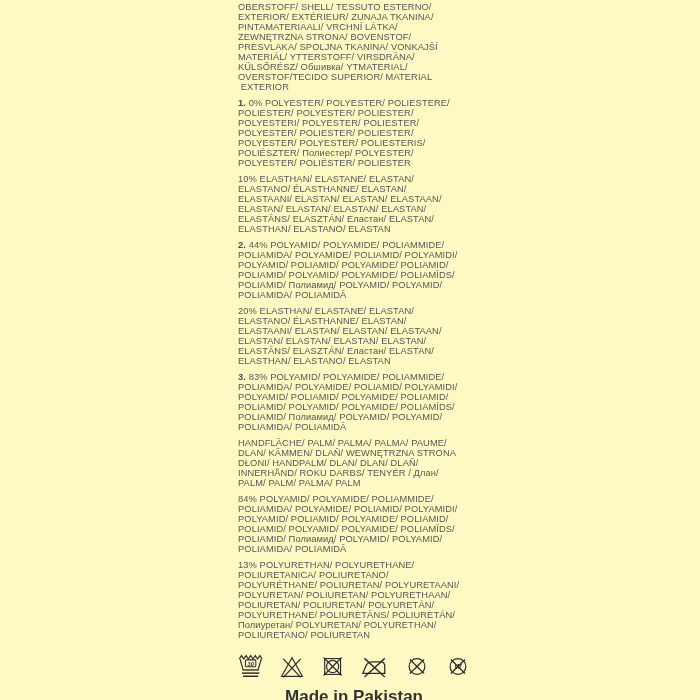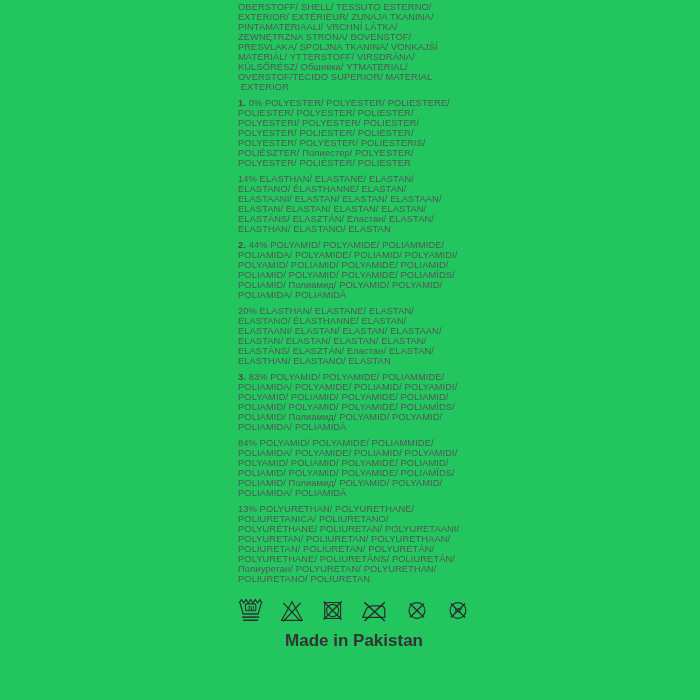--- a/index.html
+++ b/index.html
@@ -5,21 +5,21 @@
   html, body {
     margin: 0;
     padding: 0;
     background: #ffffff;
     font-family: "Liberation Sans", sans-serif;
   }
   .page {
     position: relative;
     width: 700px;
     height: 700px;
-    background: #22c55e;
+    background: #fef9c3;
     overflow: hidden;
   }
   .care-label {
     position: absolute;
     left: 238px;
     top: 2px;
     width: 232px;
     color: #555555;
   }
   .block {
@@ -77,21 +77,21 @@
  EXTERIOR</span></p>
 
     <p class="block"><b class="num">1. </b><span>0% POLYESTER/ POLYESTER/ POLIESTERE/
 POLIESTER/ POLYESTER/ POLIESTER/
 POLYESTERI/ POLYESTER/ POLIESTER/
 POLYESTER/ POLIESTER/ POLIESTER/
 POLYESTER/ POLYESTER/ POLIESTERIS/
 POLIÉSZTER/ Полиестер/ POLYESTER/
 POLYESTER/ POLIÉSTER/ POLIESTER</span></p>
 
-    <p class="block"><span>14% ELASTHAN/ ELASTANE/ ELASTAN/
+    <p class="block"><span>10% ELASTHAN/ ELASTANE/ ELASTAN/
 ELASTANO/ ÉLASTHANNE/ ELASTAN/
 ELASTAANI/ ELASTAN/ ELASTAN/ ELASTAAN/
 ELASTAN/ ELASTAN/ ELASTAN/ ELASTAN/
 ELASTĀNS/ ELASZTÁN/ Еластан/ ELASTAN/
 ELASTHAN/ ELASTANO/ ELASTAN</span></p>
 
     <p class="block"><b class="num">2. </b><span>44% POLYAMID/ POLYAMIDE/ POLIAMMIDE/
 POLIAMIDA/ POLYAMIDE/ POLIAMID/ POLYAMIDI/
 POLYAMID/ POLIAMID/ POLYAMIDE/ POLIAMID/
 POLIAMID/ POLYAMID/ POLYAMIDE/ POLIAMĪDS/
@@ -105,20 +105,25 @@
 ELASTĀNS/ ELASZTÁN/ Еластан/ ELASTAN/
 ELASTHAN/ ELASTANO/ ELASTAN</span></p>
 
     <p class="block"><b class="num">3. </b><span>83% POLYAMID/ POLYAMIDE/ POLIAMMIDE/
 POLIAMIDA/ POLYAMIDE/ POLIAMID/ POLYAMIDI/
 POLYAMID/ POLIAMID/ POLYAMIDE/ POLIAMID/
 POLIAMID/ POLYAMID/ POLYAMIDE/ POLIAMĪDS/
 POLIAMID/ Полиамид/ POLYAMID/ POLYAMID/
 POLIAMIDA/ POLIAMIDĂ</span></p>
 
+    <p class="block"><span>HANDFLÄCHE/ PALM/ PALMA/ PALMA/ PAUME/
+DLAN/ KÄMMEN/ DLAŇ/ WEWNĘTRZNA STRONA
+DŁONI/ HANDPALM/ DLAN/ DLAN/ DLAŇ/
+INNERHÅND/ ROKU DARBS/ TENYÉR / Длан/
+PALM/ PALM/ PALMA/ PALM</span></p>
 
     <p class="block"><span>84% POLYAMID/ POLYAMIDE/ POLIAMMIDE/
 POLIAMIDA/ POLYAMIDE/ POLIAMID/ POLYAMIDI/
 POLYAMID/ POLIAMID/ POLYAMIDE/ POLIAMID/
 POLIAMID/ POLYAMID/ POLYAMIDE/ POLIAMĪDS/
 POLIAMID/ Полиамид/ POLYAMID/ POLYAMID/
 POLIAMIDA/ POLIAMIDĂ</span></p>
 
     <p class="block"><span>13% POLYURETHAN/ POLYURETHANE/
 POLIURETANICA/ POLIURETANO/

